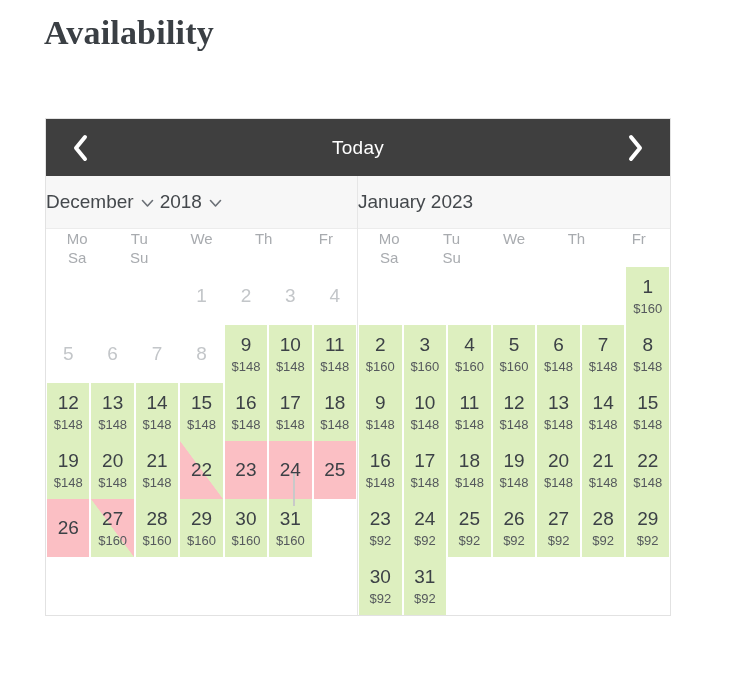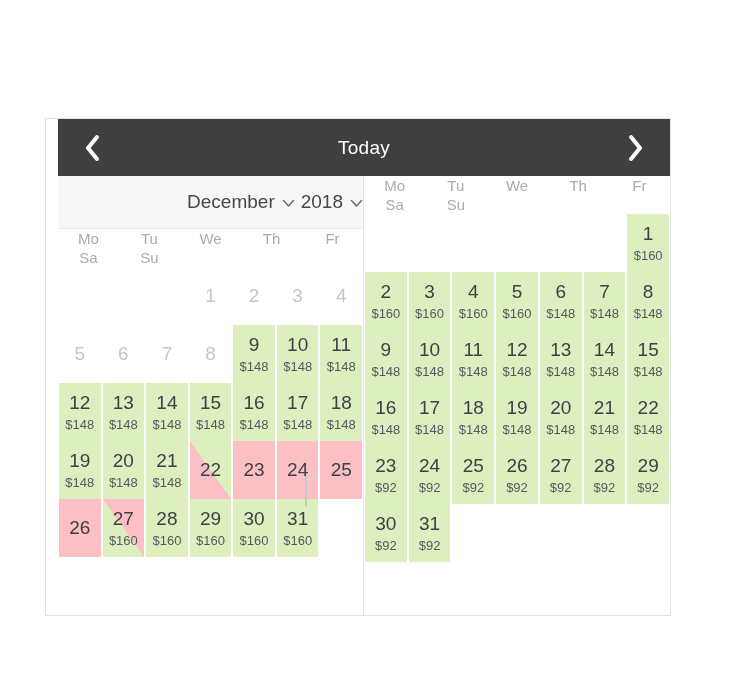--- a/index.html
+++ b/index.html
@@ -33,21 +33,20 @@
   }
 
   
   .calendar {
     position: absolute;
     left: 45px;
     top: 118px;
     width: 626px;
     border: 1px solid #e2e2e2;
     background: #ffffff;
-    padding-left: 12px;
   }
 
   
   .cal-nav {
     position: relative;
     height: 57px;
     background: #3f3f3f;
     display: flex;
     align-items: center;
     justify-content: center;
@@ -83,21 +82,21 @@
     position: relative;
   }
   .month.left { border-right: 1px solid #e6e6e6; }
 
   .month-head {
     height: 53px;
     background: #f7f7f7;
     border-bottom: 1px solid #ececec;
     display: flex;
     align-items: center;
-    justify-content: flex-end;
+    justify-content: flex-start;
     gap: 6px;
     font-size: 19px;
     color: #44484c;
   }
   .month-head.plain { }
   .sel {
     display: inline-flex;
     align-items: center;
     gap: 7px;
     cursor: pointer;
@@ -172,20 +171,21 @@
     width: 2px;
     height: 33px;
     background: #c9c9c9;
   }
 </style>
 </head>
 <body>
 
 <div class="page">
 
+  <h1 class="page-title">Availability</h1>
 
   <div class="calendar">
 
     <div class="cal-nav">
       <div class="nav-arrow prev">
         <svg width="18" height="28" viewBox="0 0 18 28" aria-hidden="true">
           <path d="M14 3 L5 14 L14 25" fill="none" stroke="#ffffff" stroke-width="4" stroke-linecap="round" stroke-linejoin="round"></path>
         </svg>
       </div>
       <div class="cal-nav-title">Today</div>
@@ -382,20 +382,23 @@
               <div class="day"></div>
               <div class="day"></div>
               <div class="day"></div>
               <div class="day"></div>
             </div>
           </div>
         <div class="stray-line" style="left:247px; top:297px;"></div>
       </div>
 
       <div class="month right">
+        <div class="month-head plain">
+          <span class="static-label">January 2023</span>
+        </div>
         <div class="dow-row">
           <div class="dow">Mo</div>
           <div class="dow">Tu</div>
           <div class="dow">We</div>
           <div class="dow">Th</div>
           <div class="dow">Fr</div>
           <div class="dow">Sa</div>
           <div class="dow">Su</div>
         </div>
         <div class="weeks">

